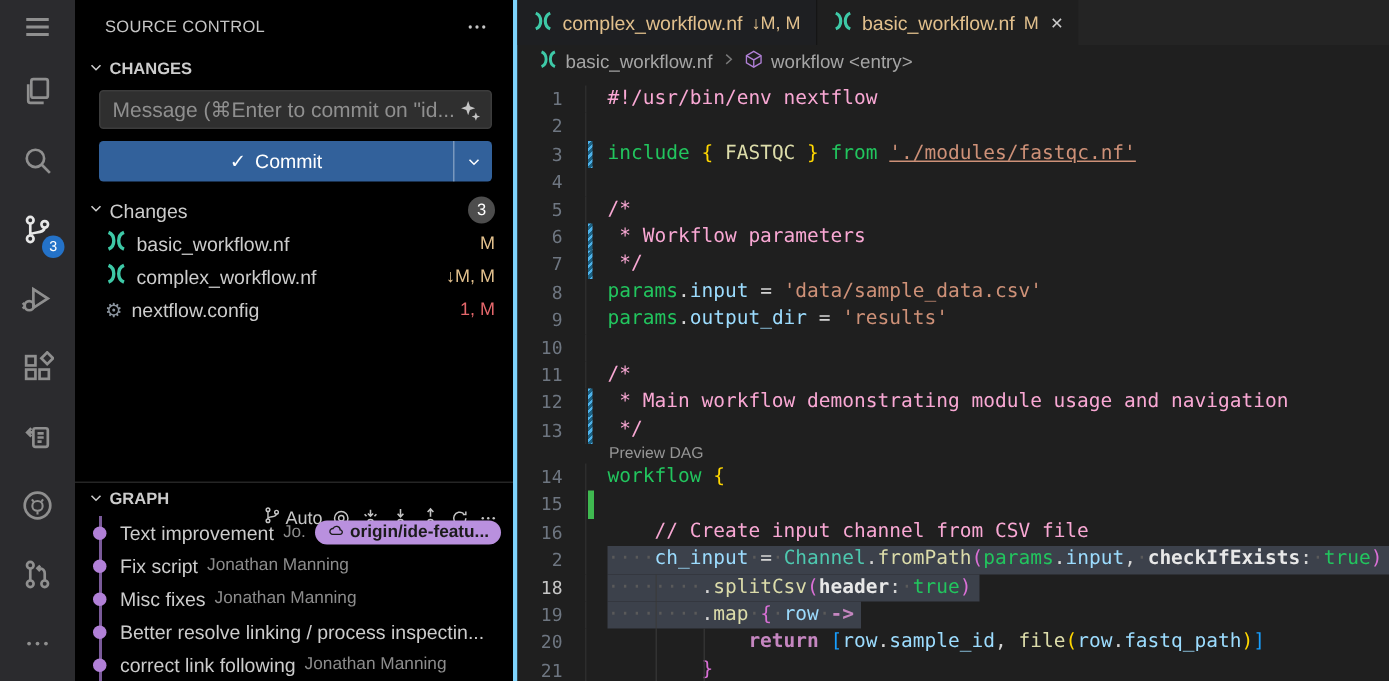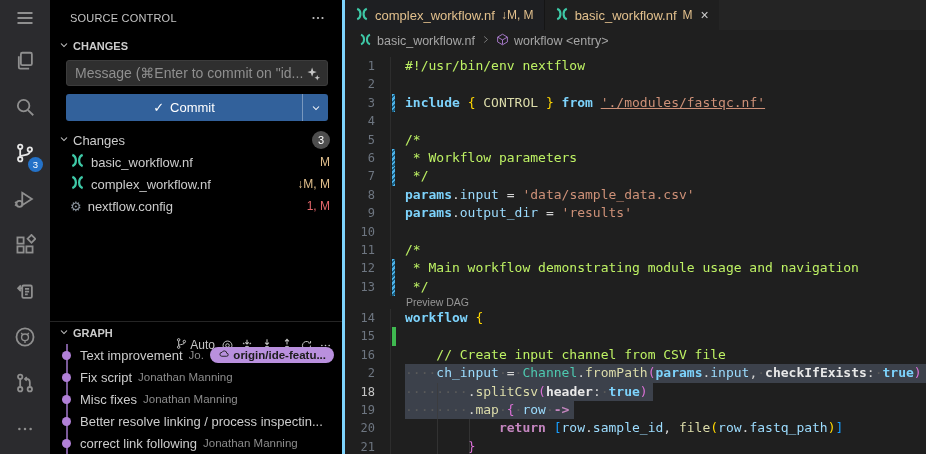--- a/index.html
+++ b/index.html
@@ -87,22 +87,22 @@
   .ln.cur { color:#c6c6c6; }
   .deco { width:15px; margin-left:5px; border-left:1px solid #2d2d2d; position:relative; flex-shrink:0; }
   .deco.mod::after, .deco.add::after { content:""; position:absolute; left:1px; top:0; bottom:0; width:3px; }
   .deco.mod::after { background:repeating-linear-gradient(135deg,#4db1e8 0 1.5px,#1c6284 1.5px 3.5px); }
   .deco.add::after { background:#3fb950; width:4px; }
   .ct { white-space:pre; line-height:18.4px; color:#d4d4d4; position:relative; z-index:1; }
   .code-row.sel .ct { background:#3c414b; padding-right:5px; }
   .ig { position:absolute; top:0; bottom:0; width:1px; background:#3a3a3a; z-index:2; opacity:.7; }
   .lens-row { height:13px; line-height:13px; padding-left:61px; font-size:10.5px; color:#969696; font-family:"Liberation Sans",sans-serif; cursor:pointer; }
 
-  .tk-c { color:#bef264; }
-  .tk-k { color:#7dd3fc; font-weight:bold; }
+  .tk-c { color:#f9a8d4; }
+  .tk-k { color:#22c55e; font-weight:normal; }
   .tk-f { color:#dcdcaa; }
   .tk-t { color:#4ec9b0; }
   .tk-s, .tk-sl { color:#ce9178; }
   .tk-sl { text-decoration:underline; }
   .tk-v { color:#9cdcfe; }
   .tk-p { color:#d4d4d4; }
   .tk-m { color:#c586c0; font-weight:bold; }
   .tk-a { color:#e8e8e8; font-weight:bold; }
   .tk-w { color:#5a5a5a; }
   .tk-b1 { color:#ffd700; }
@@ -402,21 +402,21 @@
           <span class="ct"><span class="tk-c">#!/usr/bin/env nextflow</span></span>
         </div>
         <div class="code-row">
           <span class="ln">2</span>
           <span class="deco"></span>
           <span class="ct"></span>
         </div>
         <div class="code-row">
           <span class="ln">3</span>
           <span class="deco mod"></span>
-          <span class="ct"><span class="tk-k">include </span><span class="tk-b1">{ </span><span class="tk-f">CONTROL</span><span class="tk-b1"> }</span><span class="tk-k"> from </span><span class="tk-sl">'./modules/fastqc.nf'</span></span>
+          <span class="ct"><span class="tk-k">include </span><span class="tk-b1">{ </span><span class="tk-f">FASTQC</span><span class="tk-b1"> }</span><span class="tk-k"> from </span><span class="tk-sl">'./modules/fastqc.nf'</span></span>
         </div>
         <div class="code-row">
           <span class="ln">4</span>
           <span class="deco"></span>
           <span class="ct"></span>
         </div>
         <div class="code-row">
           <span class="ln">5</span>
           <span class="deco"></span>
           <span class="ct"><span class="tk-c">/*</span></span>

